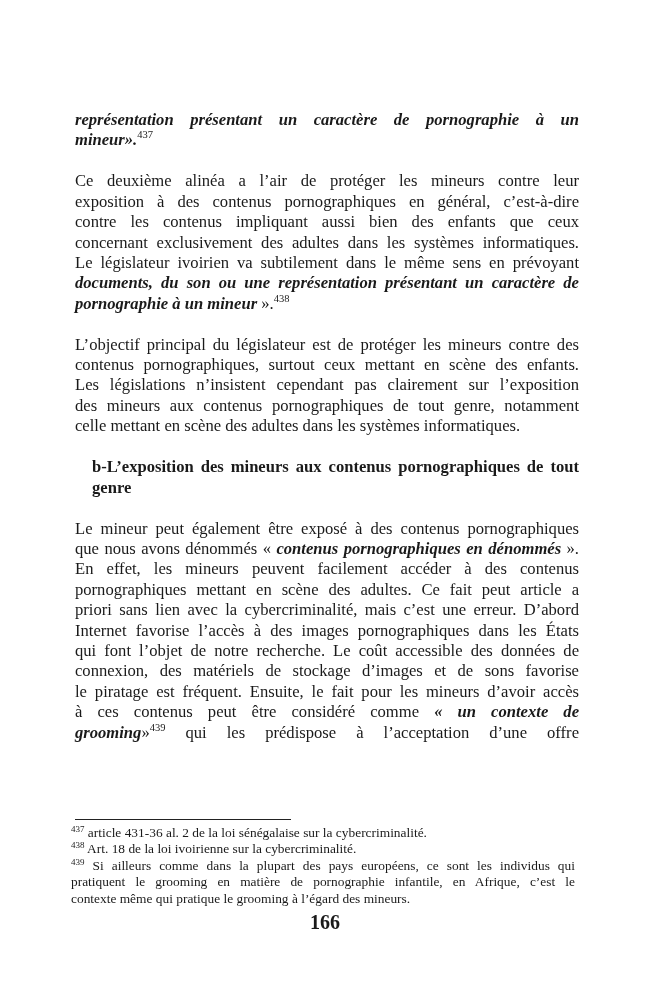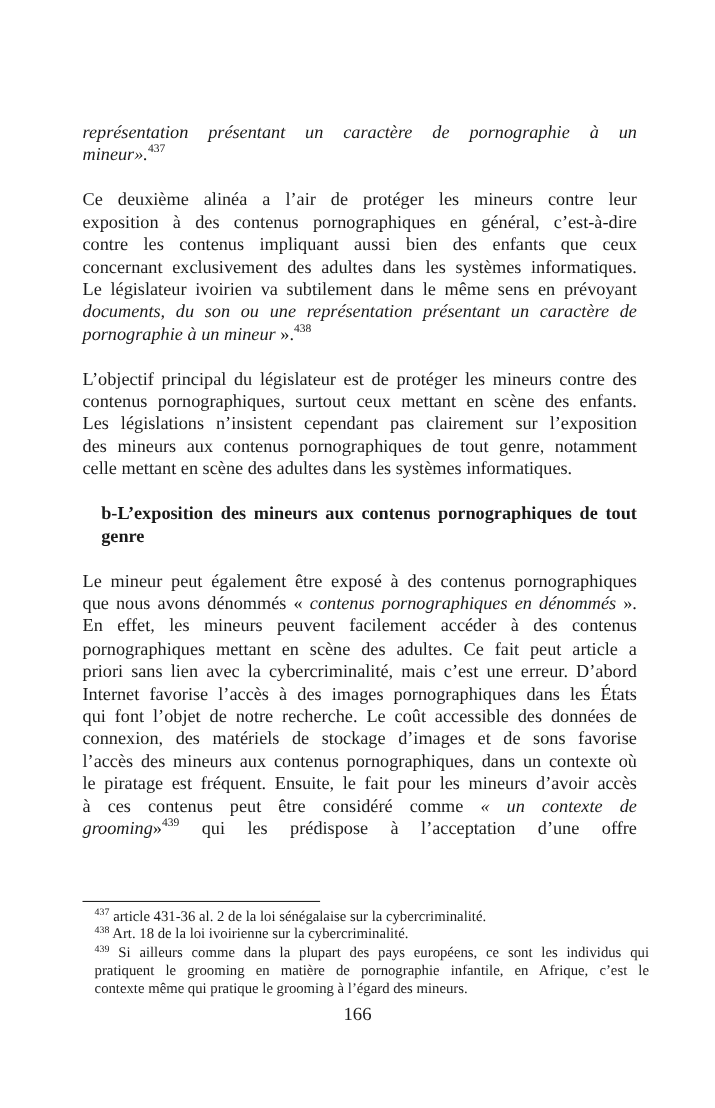--- a/index.html
+++ b/index.html
@@ -4,31 +4,31 @@
 <style>
   html, body { margin:0; padding:0; background:#ffffff; }
   body { width:650px; height:1007px; position:relative; overflow:hidden;
          font-family:"Liberation Serif", serif; color:#1a1a1a; }
   .page { position:absolute; left:75px; top:110px; width:504px; }
   .ln { display:block; font-size:16.6px; line-height:20.4px; height:20.4px;
         text-align:justify; text-align-last:justify; white-space:nowrap; }
   .ln.last { text-align-last:left; }
   .para { margin:0; }
   .gap { height:20.6px; }
-  i { font-style:italic; }
+  i { font-style:italic;font-weight:bold; }
   sup { font-size:10.5px; line-height:0; vertical-align:7px; }
   .heading .ln { font-weight:bold;margin-left:17px; }
   .rule { position:absolute; left:75px; top:819px; width:216px; height:1px; background:#222; }
-  .notes { position:absolute; left:86px; top:825px; width:504px; }
+  .notes { position:absolute; left:71px; top:825px; width:504px; }
   .note-ln { display:block; font-size:13.4px; line-height:16.4px; height:16.4px;
              text-align:justify; text-align-last:justify; white-space:nowrap; }
   .note-ln.last { text-align-last:left; }
   .note-ln sup { font-size:9px; vertical-align:5px; }
   .pagenum { position:absolute; left:0; width:650px; top:912px; text-align:center;
-             font-size:17px; line-height:20px; }
+             font-size:20px; line-height:20px;font-weight:bold; }
 </style>
 </head>
 <body>
 
 <div class="page">
 
   <div class="para">
     <span class="ln"><i>représentation présentant un caractère de pornographie à un</i></span>
     <span class="ln last"><i>mineur».</i><sup>437</sup></span>
   </div>
@@ -66,21 +66,20 @@
 
   <div class="para">
     <span class="ln">Le mineur peut également être exposé à des contenus pornographiques</span>
     <span class="ln"><span>que nous avons dénommés « </span><i>contenus pornographiques en dénommés</i><span> ».</span></span>
     <span class="ln">En effet, les mineurs peuvent facilement accéder à des contenus</span>
     <span class="ln">pornographiques mettant en scène des adultes. Ce fait peut article a</span>
     <span class="ln">priori sans lien avec la cybercriminalité, mais c’est une erreur. D’abord</span>
     <span class="ln">Internet favorise l’accès à des images pornographiques dans les États</span>
     <span class="ln">qui font l’objet de notre recherche. Le coût accessible des données de</span>
     <span class="ln">connexion, des matériels de stockage d’images et de sons favorise</span>
-    <span class="ln">l’accès des mineurs aux contenus pornographiques, dans un contexte où</span>
     <span class="ln">le piratage est fréquent. Ensuite, le fait pour les mineurs d’avoir accès</span>
     <span class="ln"><span>à ces contenus peut être considéré comme </span><i>« un contexte de</i></span>
     <span class="ln"><i>grooming</i><span>»</span><sup>439</sup><span> qui les prédispose à l’acceptation d’une offre</span></span>
   </div>
 </div>
 
 <div class="rule"></div>
 
 <div class="notes">
   <span class="note-ln last"><sup>437</sup> <span>article 431-36 al. 2 de la loi sénégalaise sur la cybercriminalité.</span></span>

